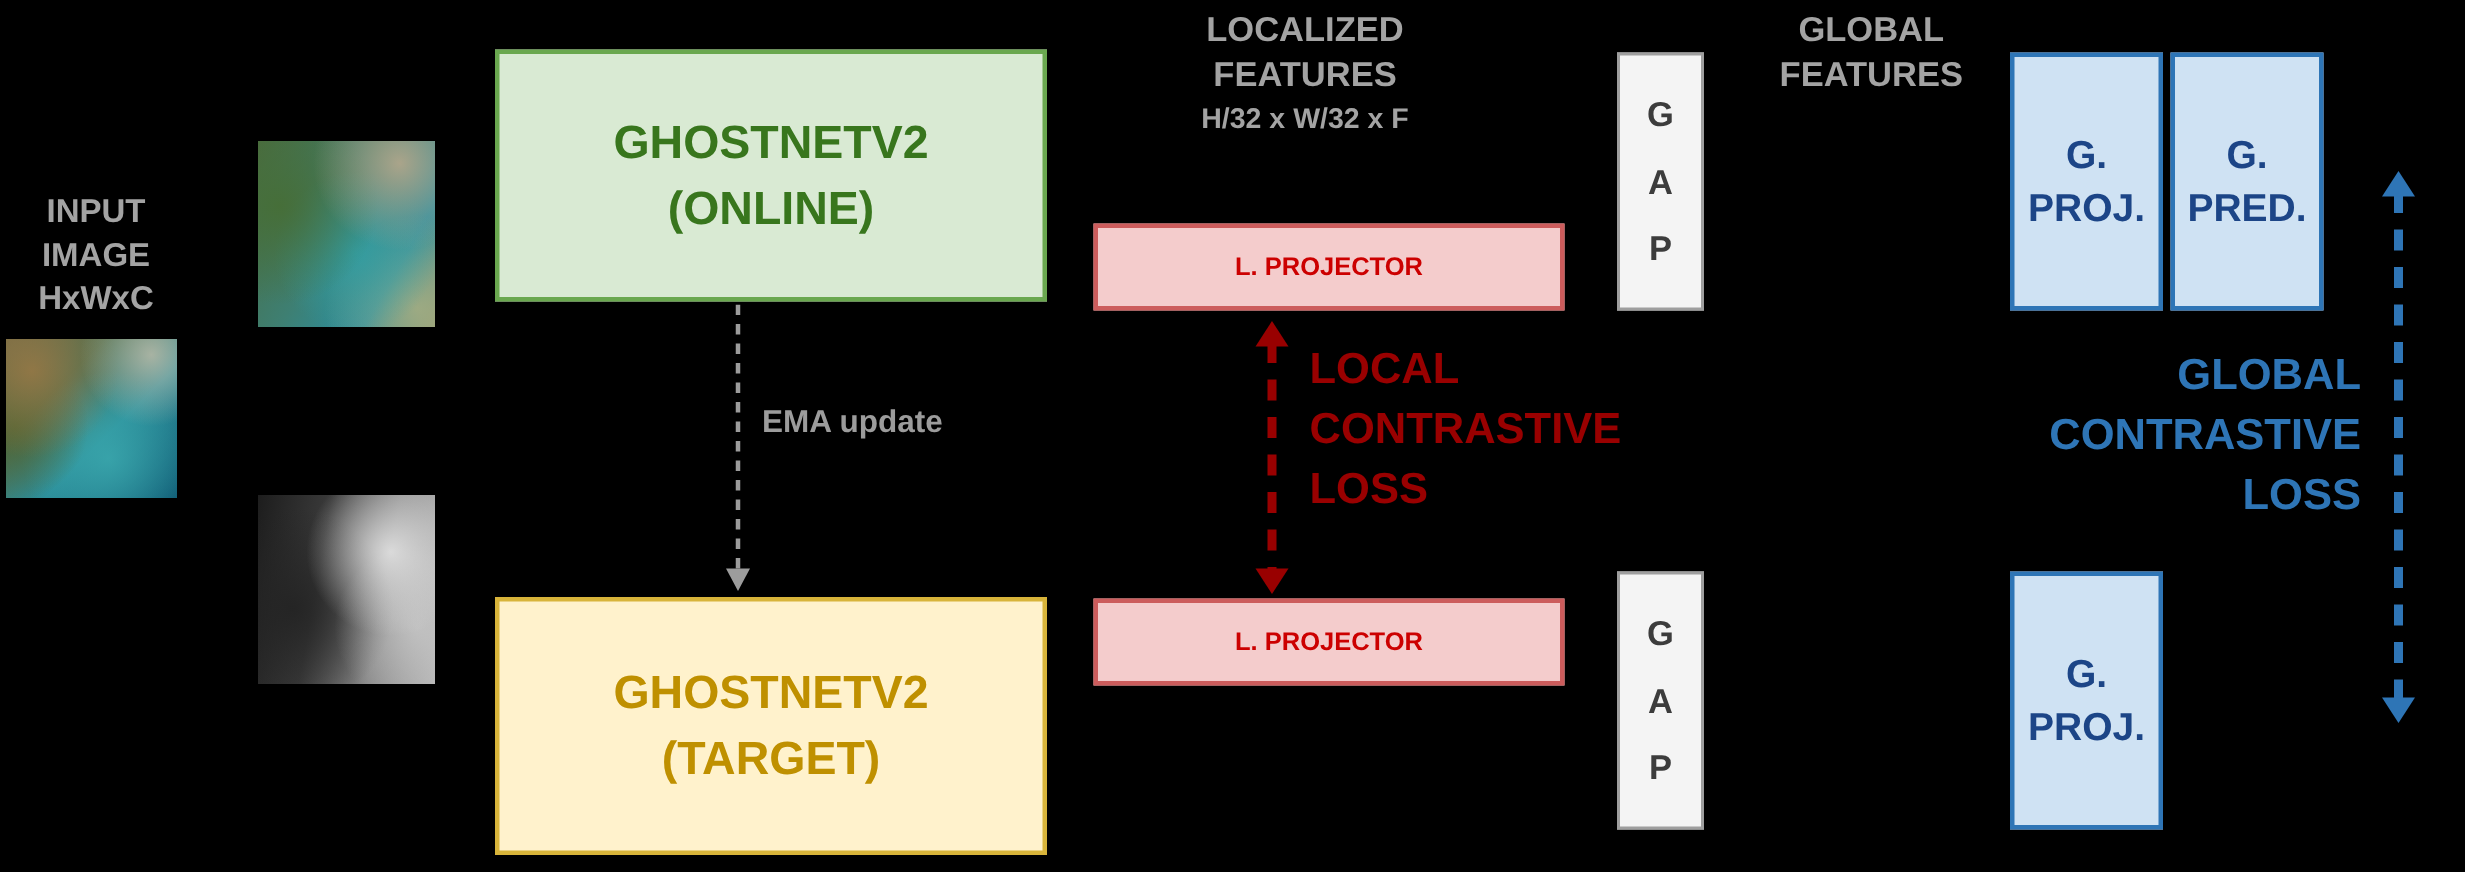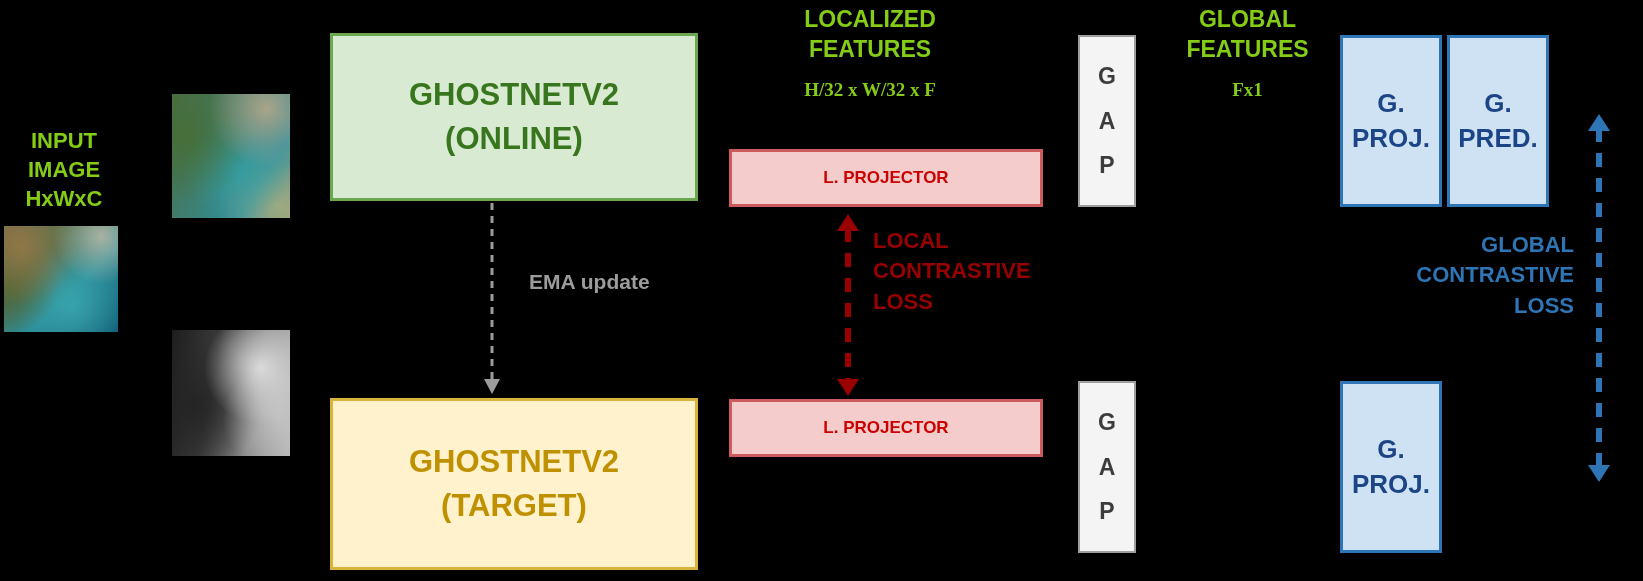--- a/index.html
+++ b/index.html
@@ -11,43 +11,43 @@
     width: 1643px;
     height: 581px;
     background: #000;
     overflow: hidden;
   }
 
   .abs { position: absolute; }
   .multiline { white-space: pre-line; }
 
   .gray-label {
-    color: #84cc16;
+    color: #a3a3a3;
     font-weight: bold;
     text-align: center;
     line-height: 1.32;
   }
-  .gray-label .dims { display: block; font-size: 19px; margin-top: 12px; font-family: Liberation Serif, serif; }
+  .gray-label .dims { display: block; font-size: 19px; margin-top: 2px; }
 
   .node {
     position: absolute;
     display: flex;
     align-items: center;
     justify-content: center;
     text-align: center;
     font-weight: bold;
   }
 
   .online  { background: #d9ead3; border: 3px solid #6aa84f; color: #38761d; font-size: 31px; line-height: 1.42; }
   .target  { background: #fff2cc; border: 3px solid #d8b43a; color: #bf9000; font-size: 31px; line-height: 1.42; }
   .lproj   { background: #f4cccc; border: 3px solid #cc5c5c; color: #cc0000; font-size: 17px; }
   .gapbox  { background: #f4f4f4; border: 2px solid #9e9e9e; color: #3c3c3c; font-size: 23px; line-height: 1.95; }
   .gblue   { background: #cfe2f3; border: 3px solid #2e75b6; color: #1c4587; font-size: 26px; line-height: 1.35; }
 
-  .loss-label { position: absolute; font-weight: bold; font-size: 22px; line-height: 1.38; }
+  .loss-label { position: absolute; font-weight: bold; font-size: 29px; line-height: 1.38; }
   .local-loss  { color: #990000; text-align: left; }
   .global-loss { color: #2e75b6; text-align: right; }
 
   .ema-label { color: #9c9c9c; font-weight: bold; font-size: 21px; }
 
   .sat-img { position: absolute; }
   .img-input {
     background:
       radial-gradient(circle at 85% 10%, rgba(205,195,175,0.75), transparent 35%),
       radial-gradient(circle at 15% 20%, rgba(150,120,70,0.9), transparent 45%),
@@ -92,21 +92,21 @@
   </div>
   <div class="node target" style="left:330px; top:398px; width:368px; height:172px;">
     <span class="multiline">GHOSTNETV2
 (TARGET)</span>
   </div>
 
   <svg class="arrow" style="left:479px; top:203px;" width="26" height="192" viewBox="0 0 26 192">
     <line x1="13" y1="0" x2="13" y2="176" stroke-width="3" stroke-dasharray="7 6" stroke="#9c9c9c"></line>
     <polygon points="13,191 5,176 21,176" fill="#9c9c9c"></polygon>
   </svg>
-  <div class="abs ema-label" style="left:529px; top:270px;">EMA update</div>
+  <div class="abs ema-label" style="left:508px; top:270px;">EMA update</div>
 
   <div class="abs gray-label" style="left:755px; top:4px; width:230px; font-size:23px;">
     <span class="multiline">LOCALIZED
 FEATURES</span>
     <span class="dims">H/32 x W/32 x F</span>
   </div>
 
   <div class="node lproj" style="left:729px; top:149px; width:314px; height:58px;">
     <span>L. PROJECTOR</span>
   </div>
@@ -130,21 +130,20 @@
   </div>
   <div class="node gapbox" style="left:1078px; top:381px; width:58px; height:172px;">
     <span class="multiline">G
 A
 P</span>
   </div>
 
   <div class="abs gray-label" style="left:1160px; top:4px; width:175px; font-size:23px;">
     <span class="multiline">GLOBAL
 FEATURES</span>
-    <span class="dims">Fx1</span>
   </div>
 
   <div class="node gblue" style="left:1340px; top:35px; width:102px; height:172px;">
     <span class="multiline">G.
 PROJ.</span>
   </div>
   <div class="node gblue" style="left:1447px; top:35px; width:102px; height:172px;">
     <span class="multiline">G.
 PRED.</span>
   </div>

